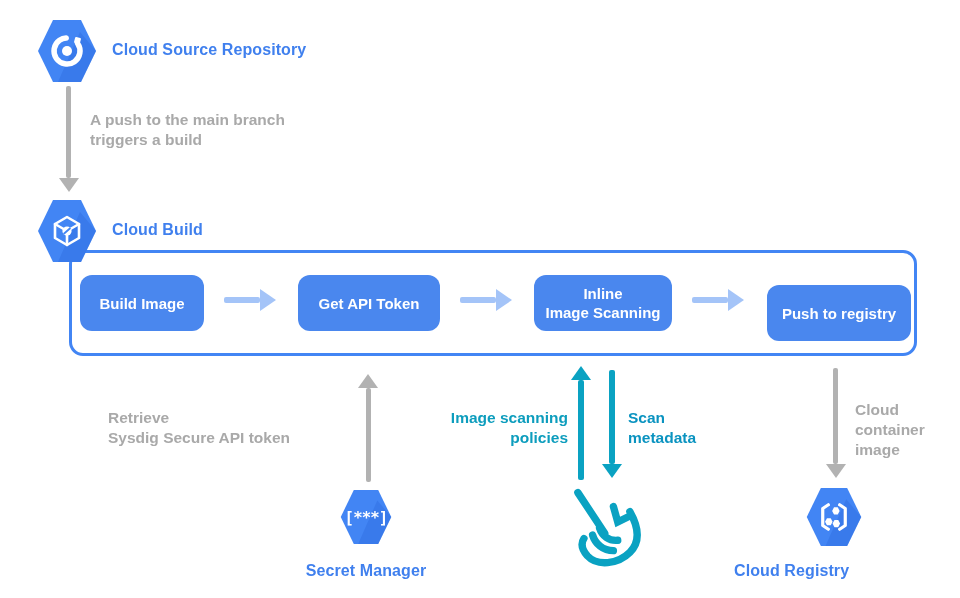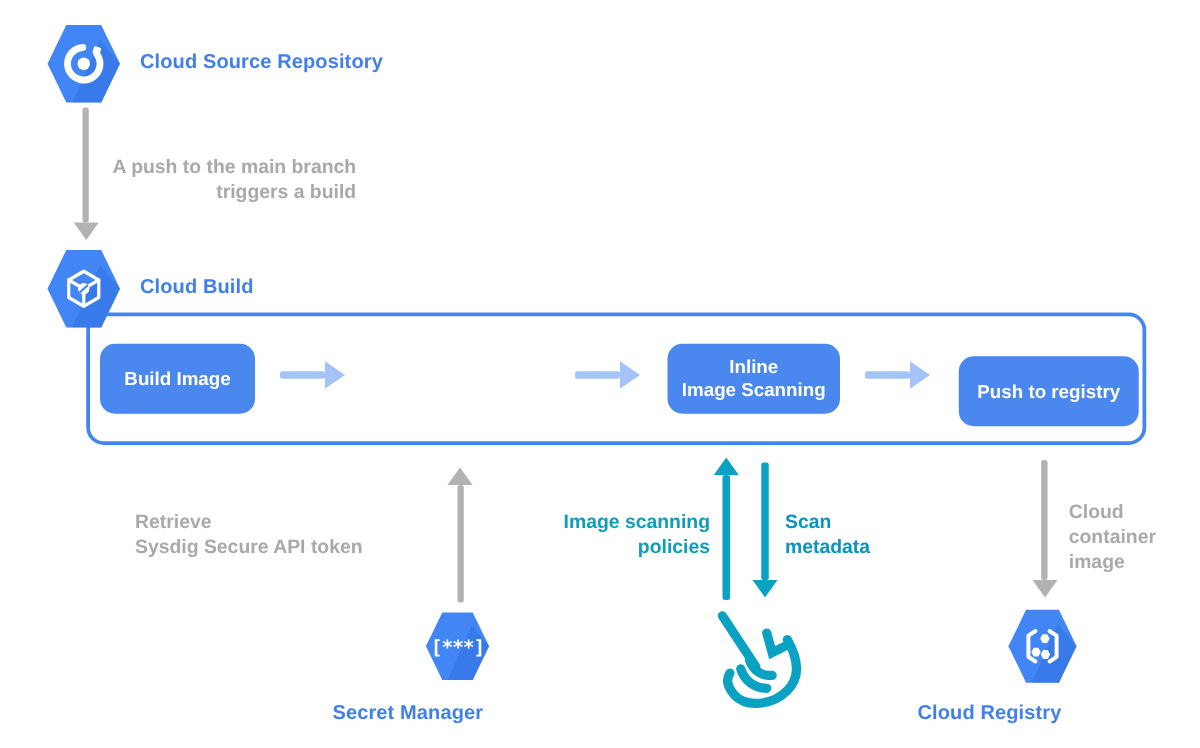--- a/index.html
+++ b/index.html
@@ -65,41 +65,42 @@
     <g>
       <circle cx="31" cy="33" r="13" fill="none" stroke="#fff" stroke-width="5.5" stroke-dasharray="68 16" transform="rotate(-35 31 33)" stroke-linecap="round"></circle>
       <rect x="38.5" y="19.5" width="6" height="6" rx="1" fill="#fff" transform="rotate(15 41.5 22.5)"></rect>
       <circle cx="31" cy="33" r="5" fill="#fff"></circle>
     </g>
   </svg>
   <div class="node-label" style="left:100px;top:41px;">Cloud Source Repository</div>
 
   <div class="vshaft" style="left:54px;top:86px;height:92px;"></div>
   <div class="vhead-down" style="left:47px;top:178px;"></div>
-  <div class="edge-label gray-label" style="left:78px;top:124px;text-align:right;">A push to the main branch
+  <div class="edge-label gray-label" style="left:78px;top:110px;">A push to the main branch
 triggers a build</div>
 
   <svg class="hex" style="left:24px;top:198px;" width="62" height="66" viewBox="0 0 62 66">
     <polygon points="17,2 45,2 60,33 45,64 17,64 2,33" fill="currentColor"></polygon>
     <polygon points="44,14 60,33 45,64 22,64" fill="#2e6de0" opacity="0.45"></polygon>
     <g stroke="#fff" stroke-width="2.6" fill="none" stroke-linejoin="round" stroke-linecap="round">
       <polygon points="31,19 43,26 43,40 31,47 19,40 19,26"></polygon>
       <path d="M31,33 L19,26 M31,33 L43,26 M31,33 L31,47"></path>
     </g>
     <circle cx="31" cy="33" r="4.6" fill="#fff"></circle>
     <line x1="27.6" y1="36" x2="34.4" y2="30" stroke="#4285f4" stroke-width="1.8"></line>
   </svg>
   <div class="node-label" style="left:100px;top:221px;">Cloud Build</div>
 
   <div class="pipeline">
     <div class="step" style="left:8px;top:22px;width:124px;">Build Image</div>
 
     <div class="hshaft" style="left:152px;"></div>
     <div class="hhead" style="left:188px;"></div>
 
+    <div class="step" style="left:226px;top:22px;width:142px;">Get API Token</div>
 
     <div class="hshaft" style="left:388px;"></div>
     <div class="hhead" style="left:424px;"></div>
 
     <div class="step" style="left:462px;top:22px;width:138px;">Inline
 Image Scanning</div>
 
     <div class="hshaft" style="left:620px;"></div>
     <div class="hhead" style="left:656px;"></div>
 
@@ -109,21 +110,21 @@
   <div class="vhead-up" style="left:346px;top:374px;"></div>
   <div class="vshaft" style="left:354px;top:388px;height:94px;"></div>
   <div class="edge-label gray-label" style="left:96px;top:408px;width:240px;text-align:left;">Retrieve
 Sysdig Secure API token</div>
 
   <svg class="hex" style="left:327px;top:487px;" width="54" height="60" viewBox="0 0 62 66">
     <polygon points="17,2 45,2 60,33 45,64 17,64 2,33" fill="currentColor"></polygon>
     <polygon points="44,14 60,33 45,64 22,64" fill="#2e6de0" opacity="0.45"></polygon>
     <text x="31" y="40" text-anchor="middle" fill="#fff" font-weight="bold" font-family="DejaVu Sans Mono, monospace" font-size="18" letter-spacing="-1">[***]</text>
   </svg>
-  <div class="node-label" style="left:254px;top:562px;width:200px;">Secret Manager</div>
+  <div class="node-label" style="left:254px;top:562px;width:200px;text-align:center;">Secret Manager</div>
 
   <div class="vhead-up teal" style="left:559px;top:366px;"></div>
   <div class="vshaft teal" style="left:566px;top:380px;height:100px;"></div>
   <div class="vshaft teal" style="left:597px;top:370px;height:94px;"></div>
   <div class="vhead-down teal" style="left:590px;top:464px;"></div>
 
   <div class="edge-label teal-label" style="left:406px;top:408px;width:150px;text-align:right;">Image scanning
 policies</div>
   <div class="edge-label teal-dark-label" style="left:616px;top:408px;">Scan
 metadata</div>

